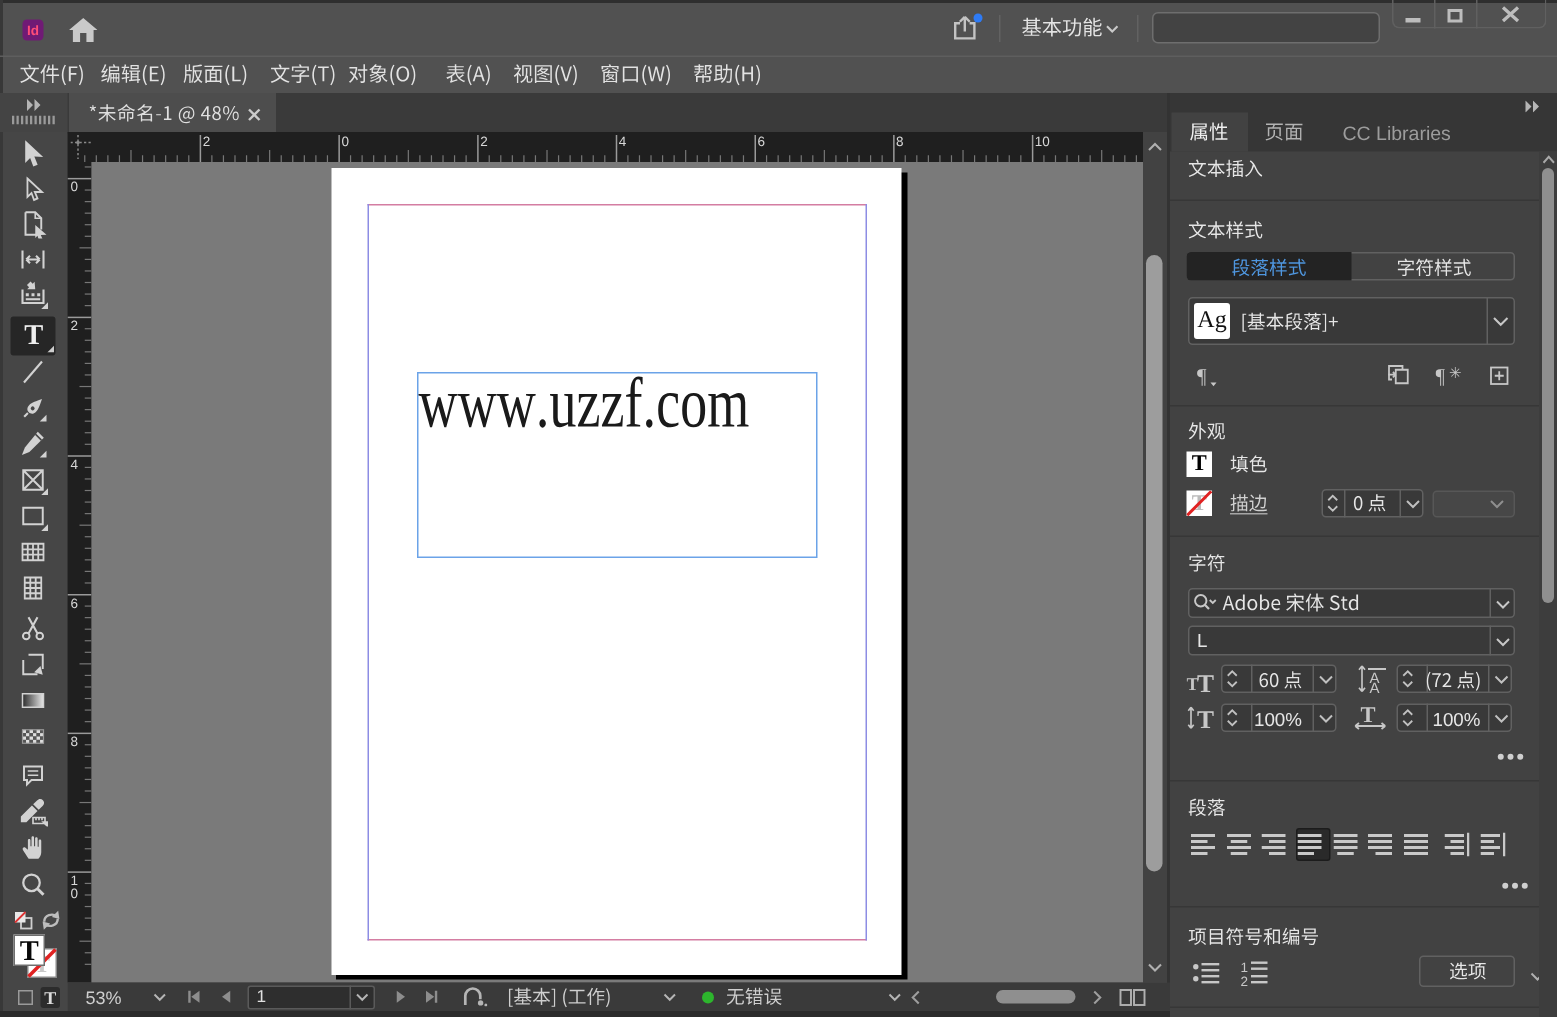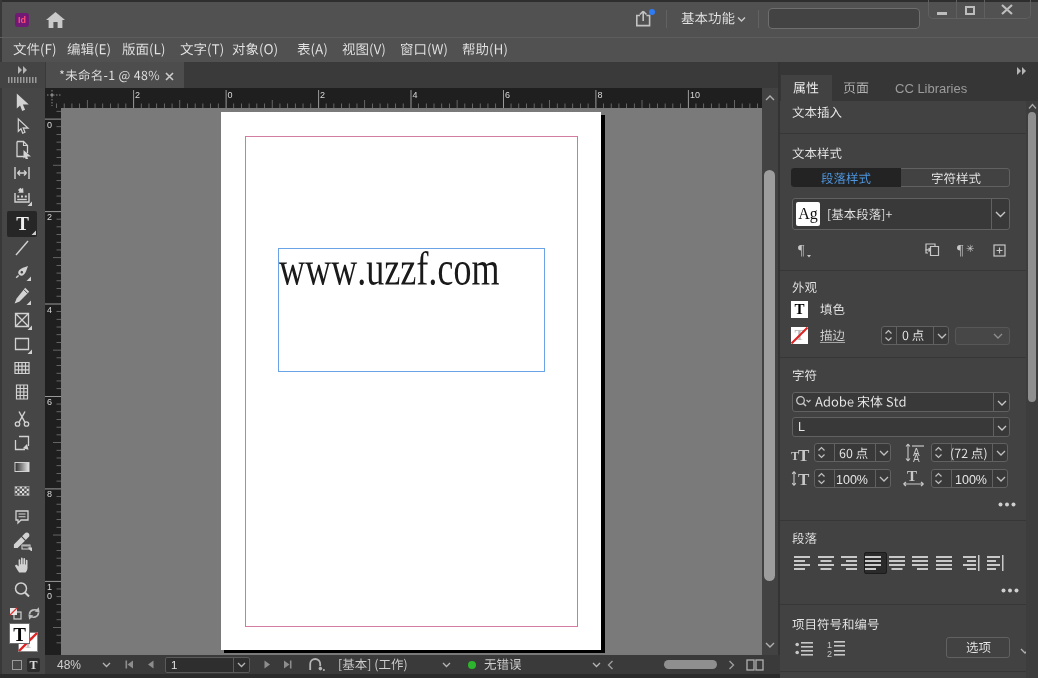--- a/index.html
+++ b/index.html
@@ -432,21 +432,21 @@
 <div class="a" style="left:778px;top:62px;width:2px;height:616px;background:#333333"></div>
 <svg class="a" style="left:765px;top:94px" width="10" height="8" viewBox="0 0 10 8">
 <path fill="none" stroke="#b0b0b0" stroke-width="1.4" d="M1 6 L5 2 L9 6"></path>
     </svg>
 <div class="a" style="left:764px;top:170px;width:11px;height:411px;background:#9d9d9d;border-radius:6px"></div>
 <svg class="a" style="left:765px;top:641px" width="10" height="8" viewBox="0 0 10 8">
 <path fill="none" stroke="#b0b0b0" stroke-width="1.4" d="M1 2 L5 6 L9 2"></path>
     </svg>
 <div class="a" style="left:45px;top:655px;width:735px;height:19px;background:#3a3a3a"></div>
 <div class="a" style="left:0;top:674px;width:1038px;height:4px;background:#2b2b2b"></div>
-<div class="a" style="left:57px;top:658px;font-size:12px;color:#cfcfcf">48%</div>
+<div class="a" style="left:57px;top:658px;font-size:12px;color:#cfcfcf">53%</div>
 <svg class="a" style="left:102px;top:662px" width="9" height="6" viewBox="0 0 9 6">
 <path fill="none" stroke="#b5b5b5" stroke-width="1.3" d="M1 1 L4.5 4.5 L8 1"></path>
     </svg>
 <svg class="a" style="left:124px;top:660px" width="11" height="9" viewBox="0 0 11 9">
 <path fill="#8d8d8d" d="M9 0.5 V8.5 L3.5 4.5 Z"></path>
       <rect x="1.5" y="0.5" width="1.6" height="8" fill="#8d8d8d"></rect>
     </svg>
 <svg class="a" style="left:147px;top:660px" width="8" height="9" viewBox="0 0 8 9">
 <path fill="#8d8d8d" d="M6.5 0.5 V8.5 L1 4.5 Z"></path>
     </svg>

